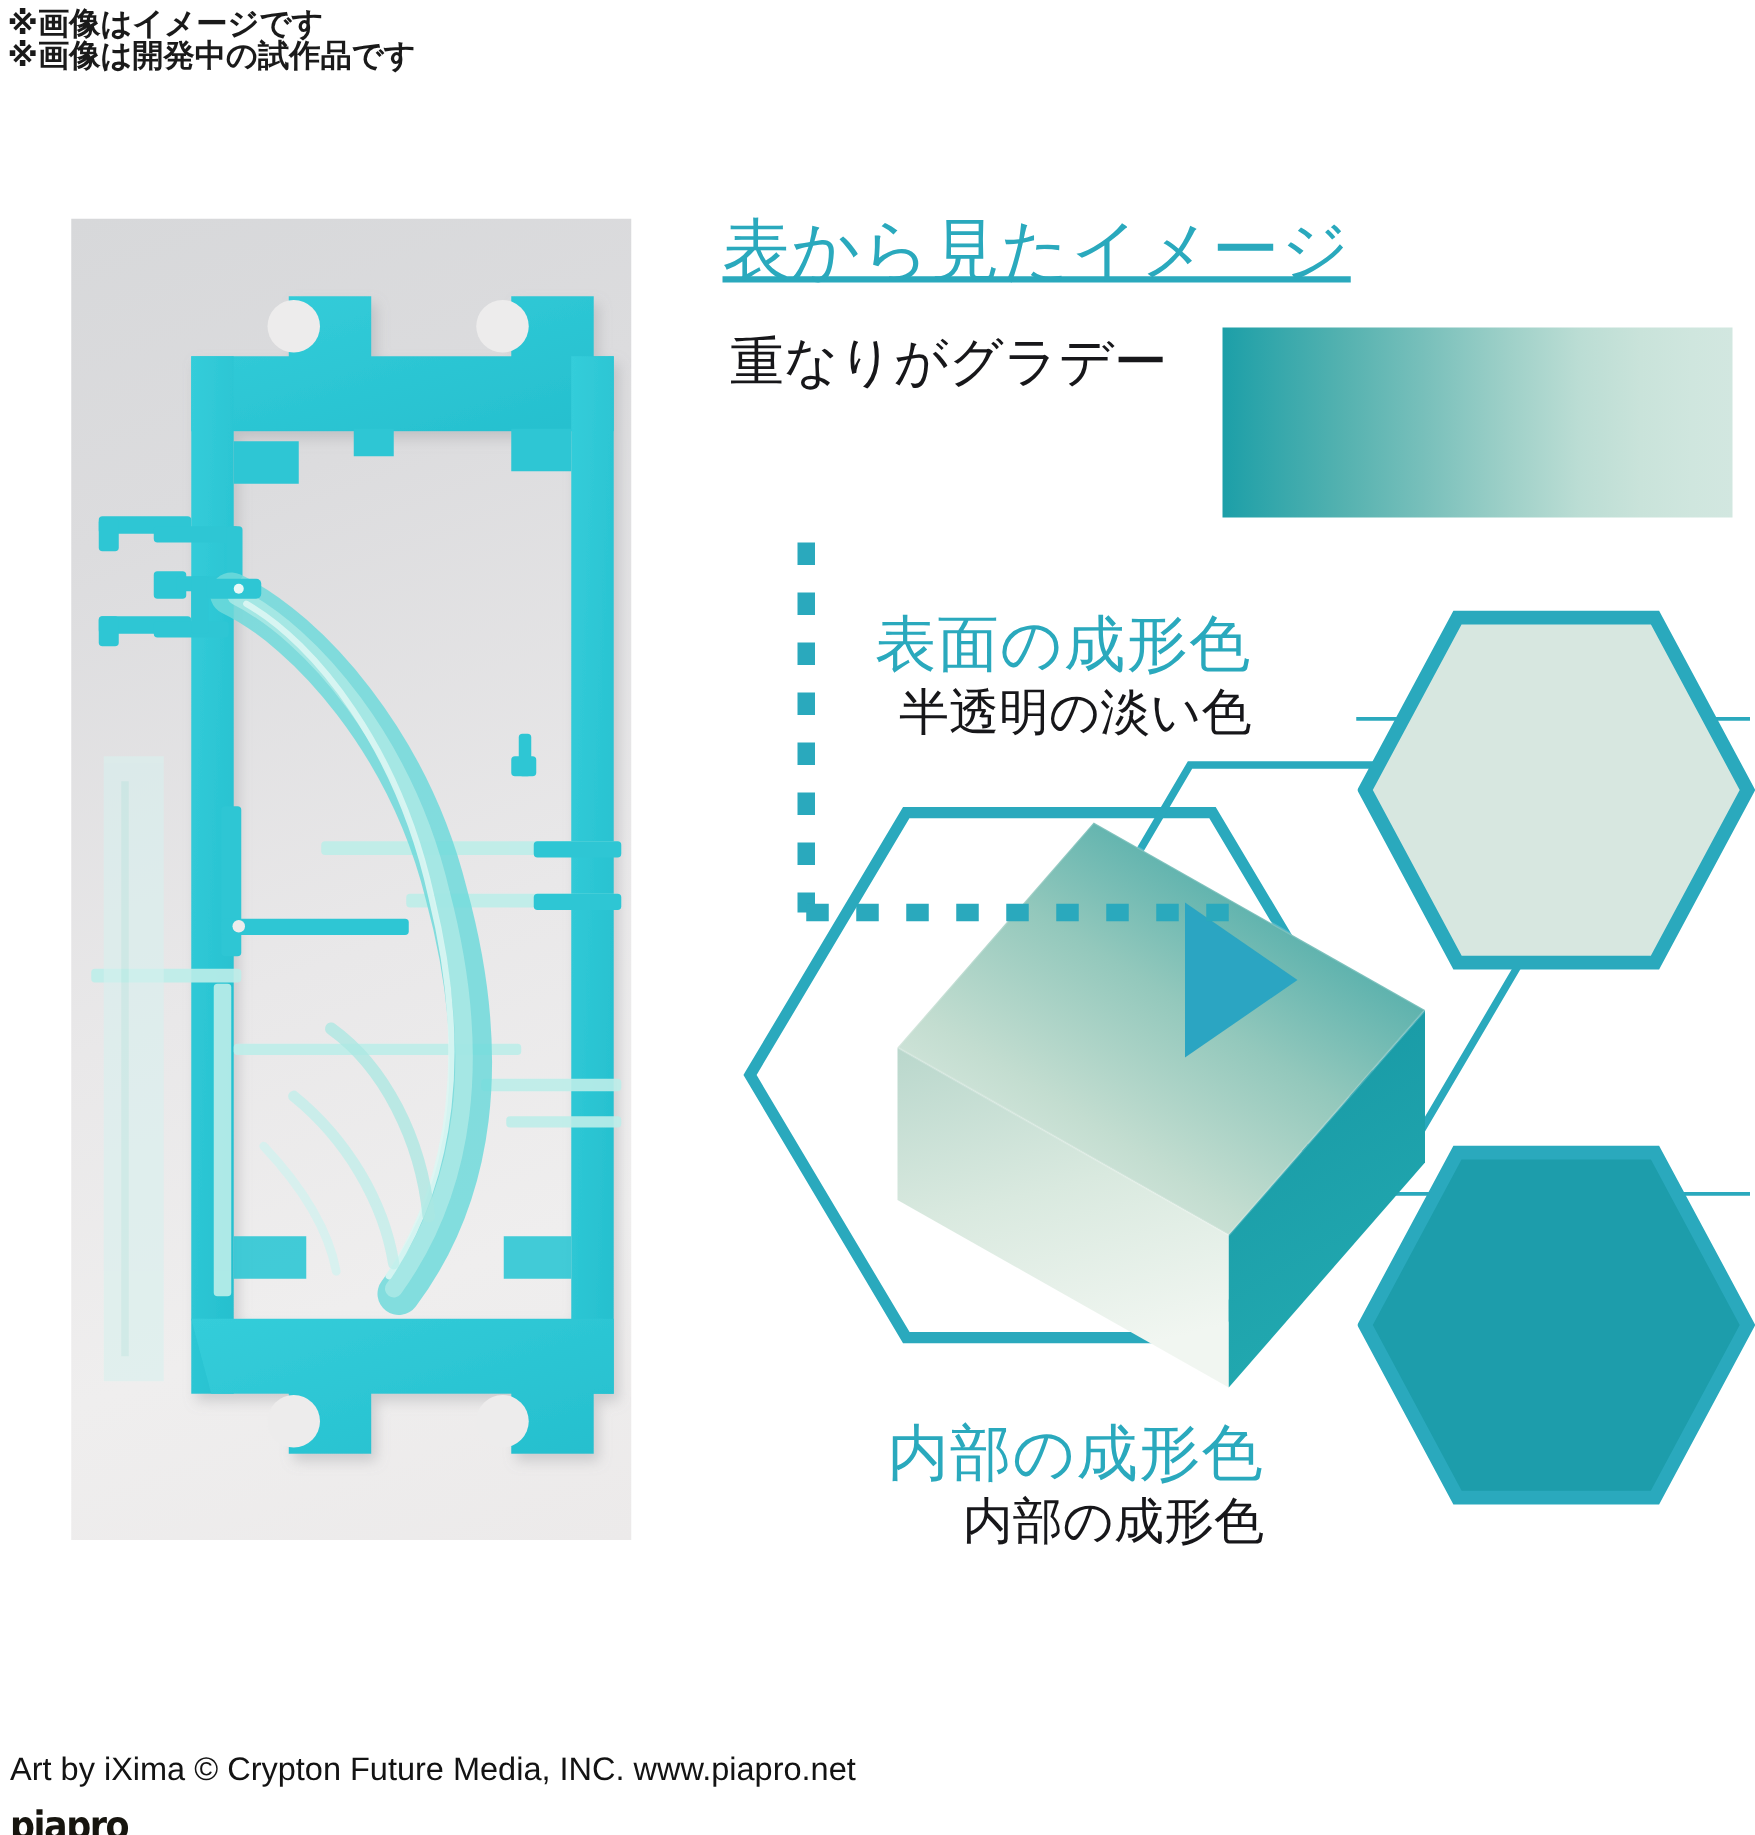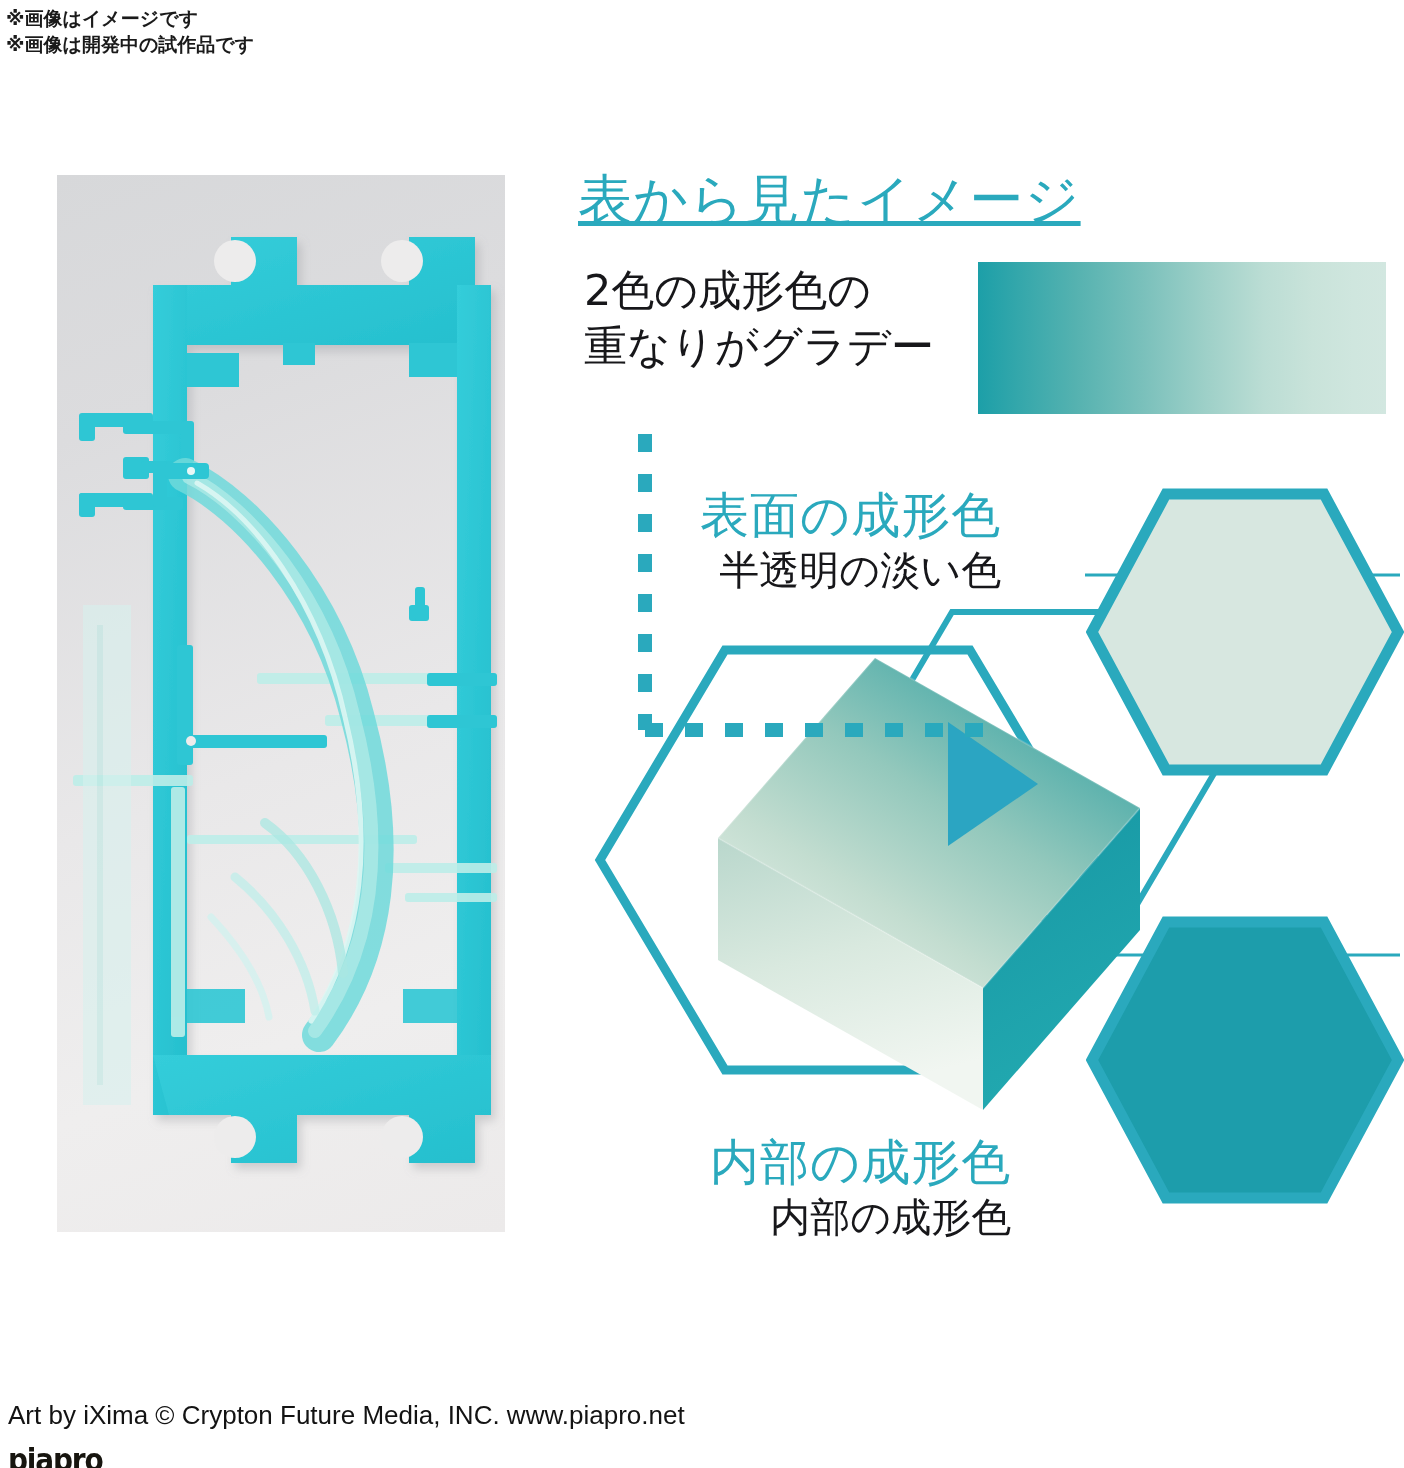--- a/index.html
+++ b/index.html
@@ -7,21 +7,21 @@
     width:1404px;height:1468px;position:relative;overflow:hidden;
     font-family:"Liberation Sans","DejaVu Sans",sans-serif;
     color:#111;
     -webkit-font-smoothing:antialiased;
   }
   .abs{position:absolute;}
 
   
   #disclaimer{left:6px;top:6px;width:640px;}
   #disclaimer div{
-    font-size:19px;line-height:26px;font-weight:700;color:#1a1a1a;
+    font-size:25px;line-height:26px;font-weight:700;color:#1a1a1a;
     letter-spacing:0px;white-space:nowrap;
   }
 
   
   #photo{
     left:57px;top:175px;width:448px;height:1057px;
     background:linear-gradient(160deg,#d7d8da 0%,#dcdcde 22%,#e9e8e9 55%,#efeeee 78%,#eceaea 100%);
     overflow:hidden;
   }
 
@@ -170,21 +170,20 @@
     <g fill="#2ec6d4">
       <rect x="108" y="288" width="44" height="16" rx="4"></rect>
       <circle cx="134" cy="296" r="4" fill="#e8f8f7"></circle>
     </g>
   </svg>
 </div>
 
 <div class="abs jp-head" id="title">表から見たイメージ</div>
 
 <div class="abs" id="lede">
-  <div>2色の成形色の</div>
   <div>重なりがグラデー</div>
 </div>
 
 <div class="abs" id="swatch"></div>
 
 <svg class="abs" id="diagram" viewBox="0 0 864 740">
   <defs>
     <linearGradient id="topg" x1="0.85" y1="0" x2="0.05" y2="1">
       <stop offset="0" stop-color="#1f9aa4"></stop>
       <stop offset="0.18" stop-color="#58b0ac"></stop>

